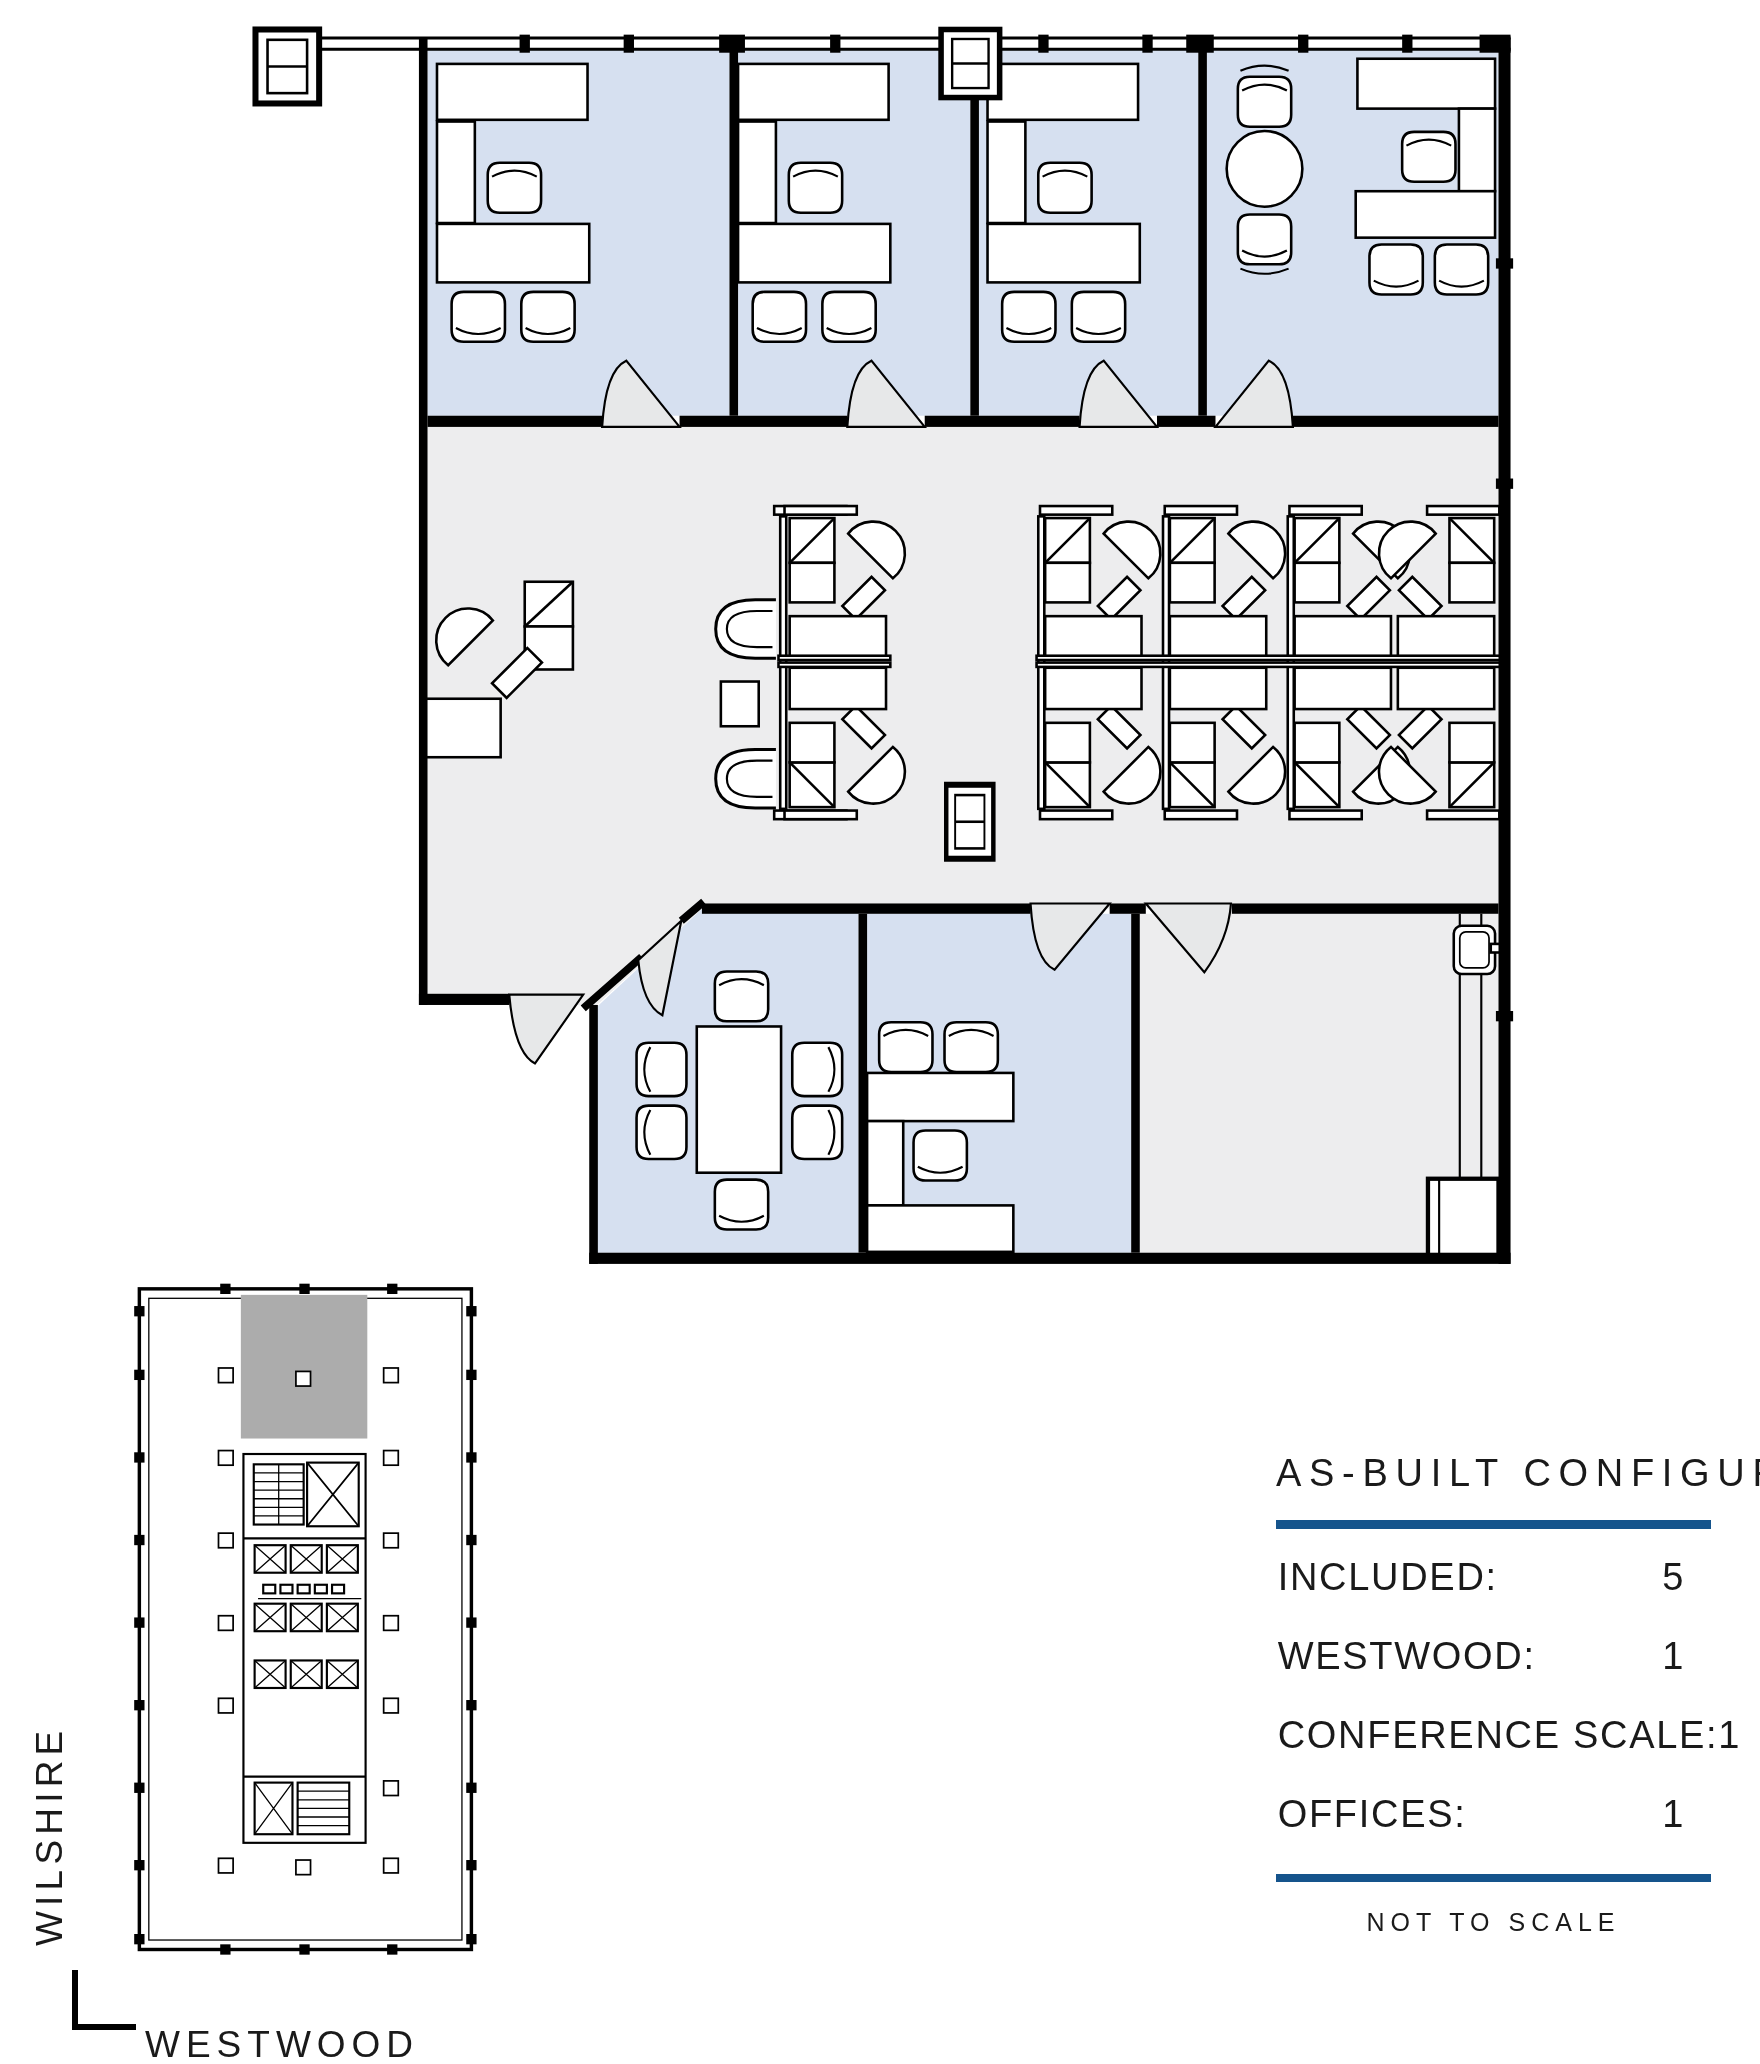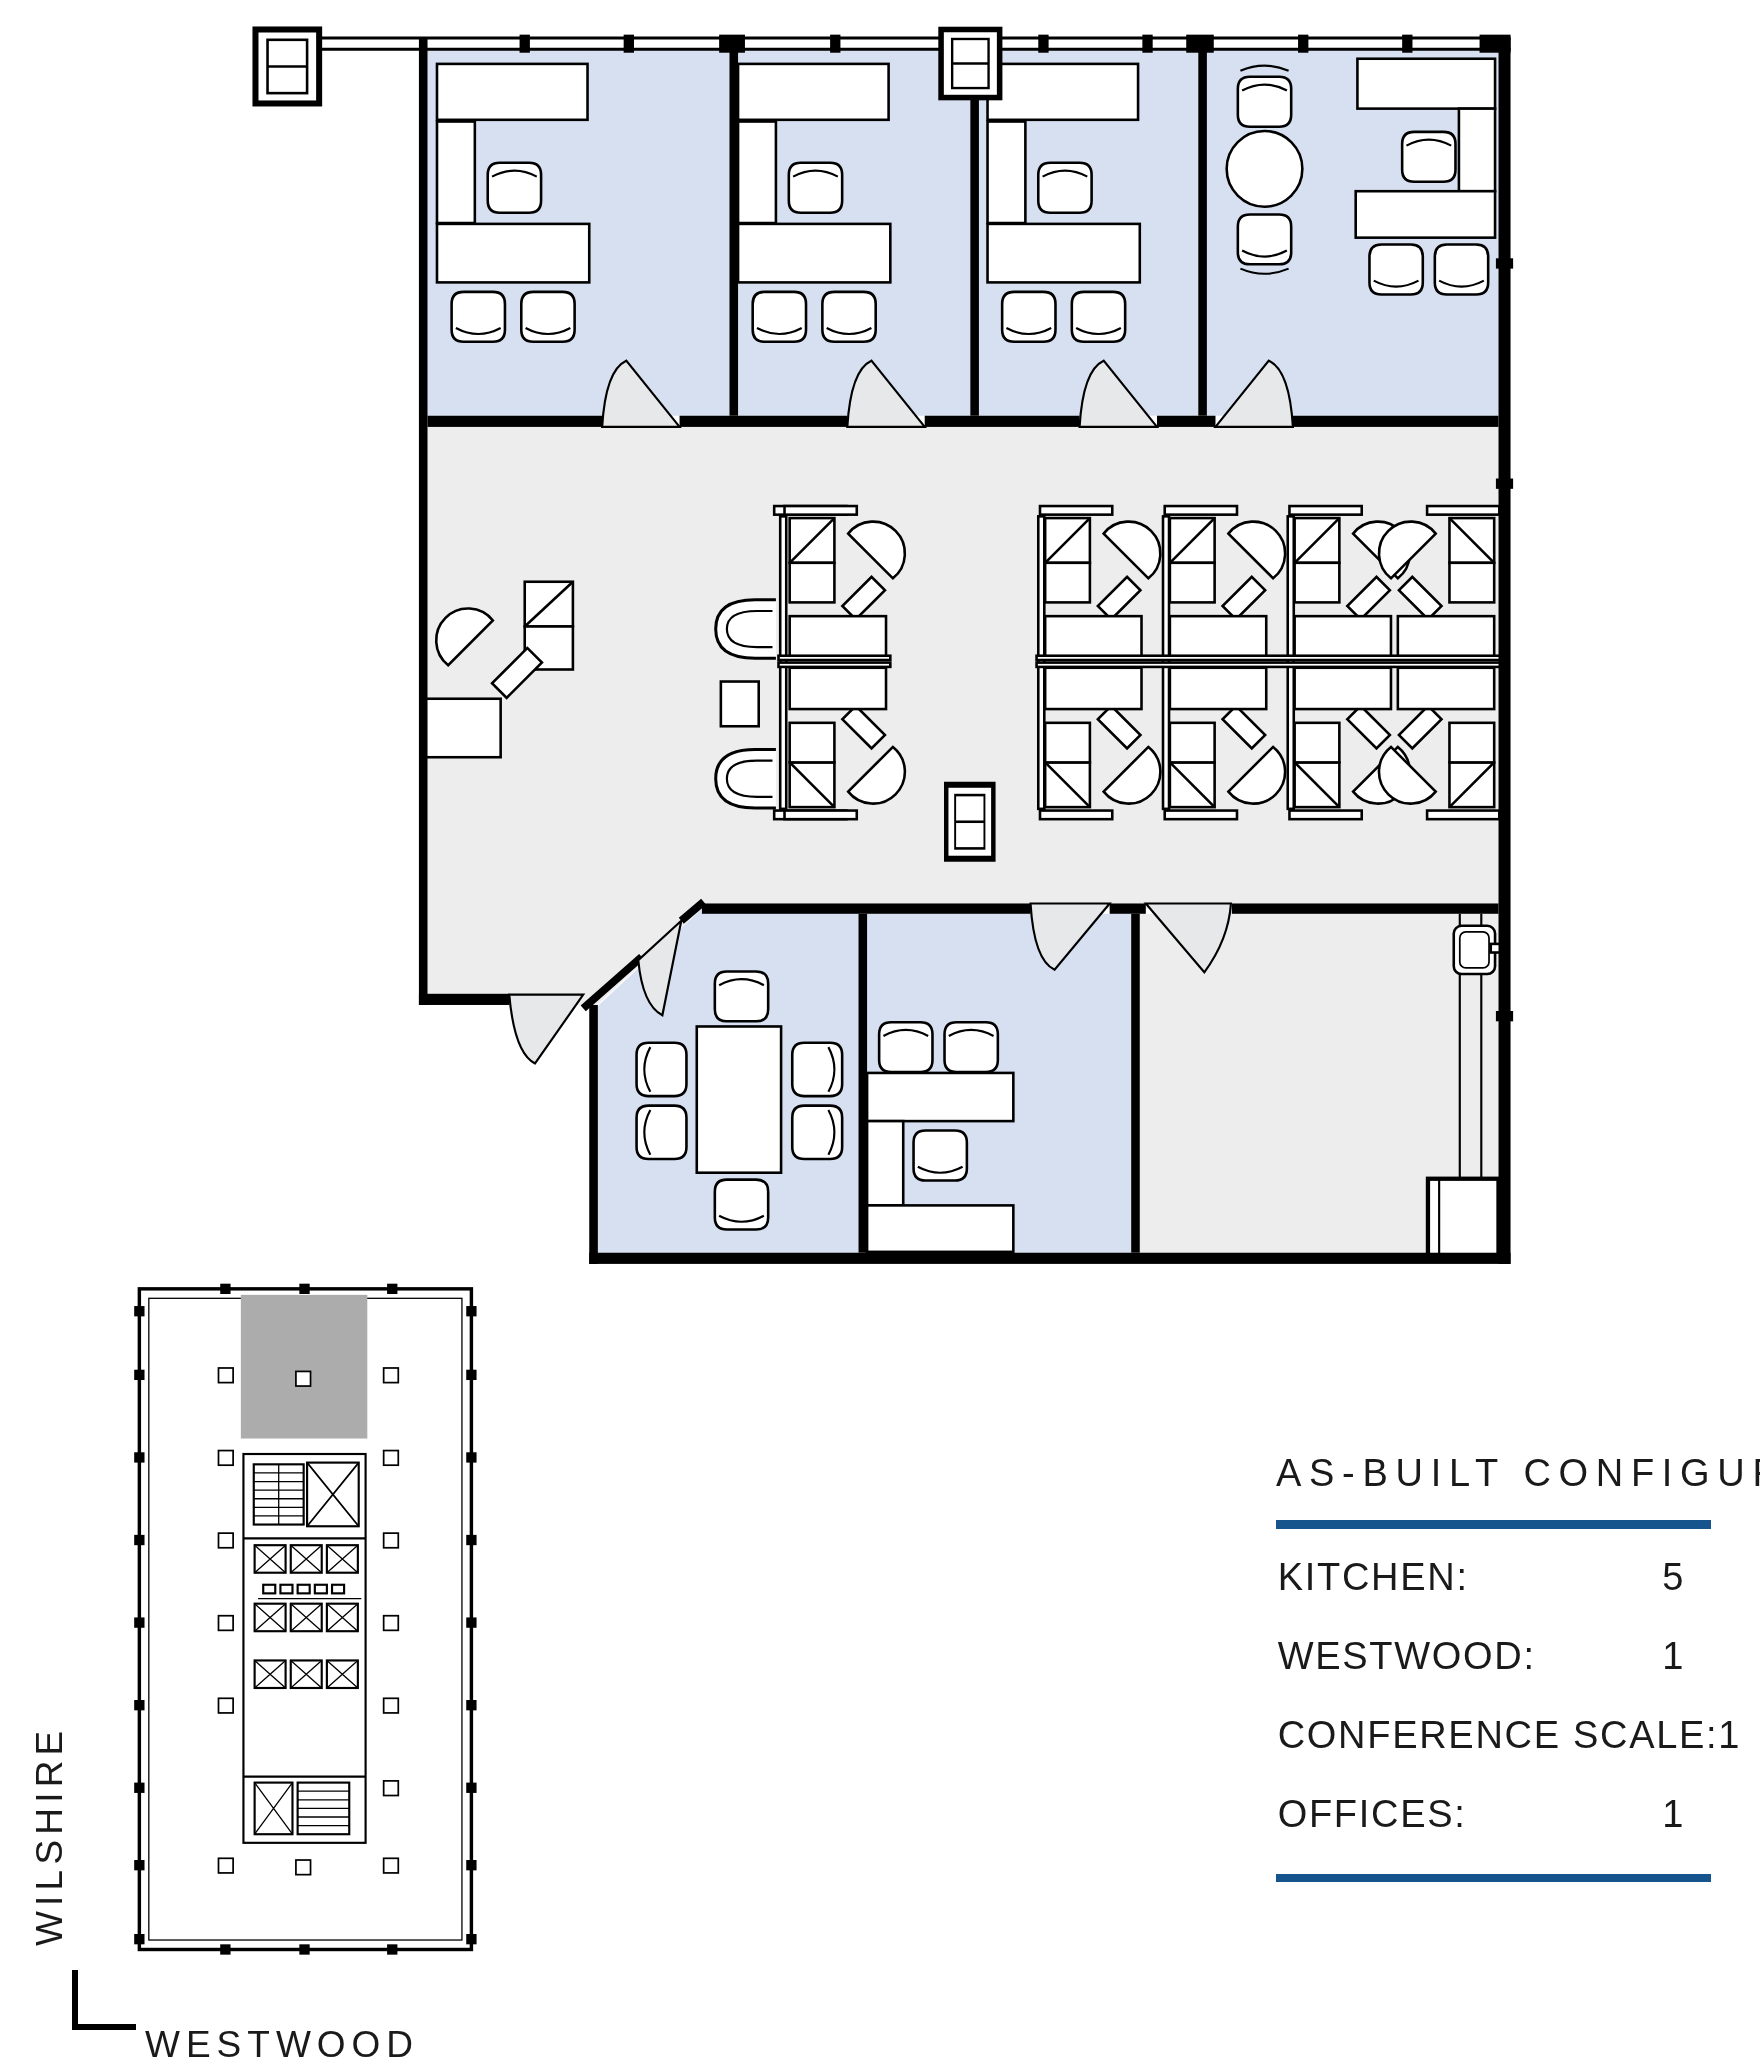--- a/index.html
+++ b/index.html
@@ -353,35 +353,36 @@
 <div class="street-v">WILSHIRE</div>
 <div class="bracket-v"></div>
 <div class="bracket-h"></div>
 <div class="street-h">WESTWOOD</div>
 
 <div class="legend">
   <div class="legend-title">AS-BUILT CONFIGURATION</div>
   <div class="rule rule-top"></div>
   <div class="legend-rows">
     <div class="legend-row">
-      <span class="lab">KITCHEN:</span>
+      <span class="lab">INCLUDED:</span>
       <span class="val">5</span>
     </div>
     <div class="legend-row">
       <span class="lab">WESTWOOD:</span>
       <span class="val">1</span>
     </div>
     <div class="legend-row">
       <span class="lab">CONFERENCE SCALE:</span>
       <span class="val">1</span>
     </div>
     <div class="legend-row">
       <span class="lab">OFFICES:</span>
       <span class="val">1</span>
     </div>
   </div>
   <div class="rule rule-bottom"></div>
   <div class="legend-notes">
+    <div class="note-line">NOT TO SCALE</div>
   </div>
 </div>
 
 </div>
 
 
 </body></html>

